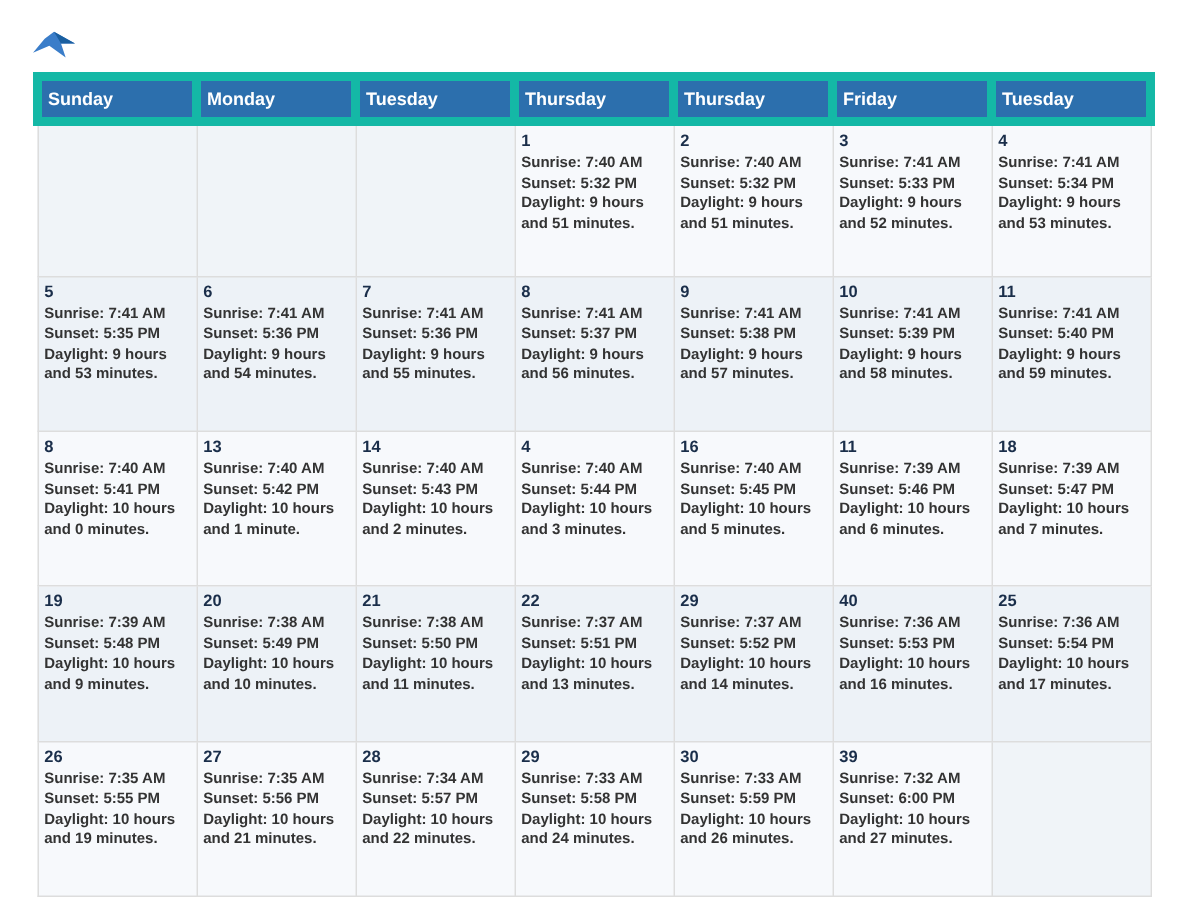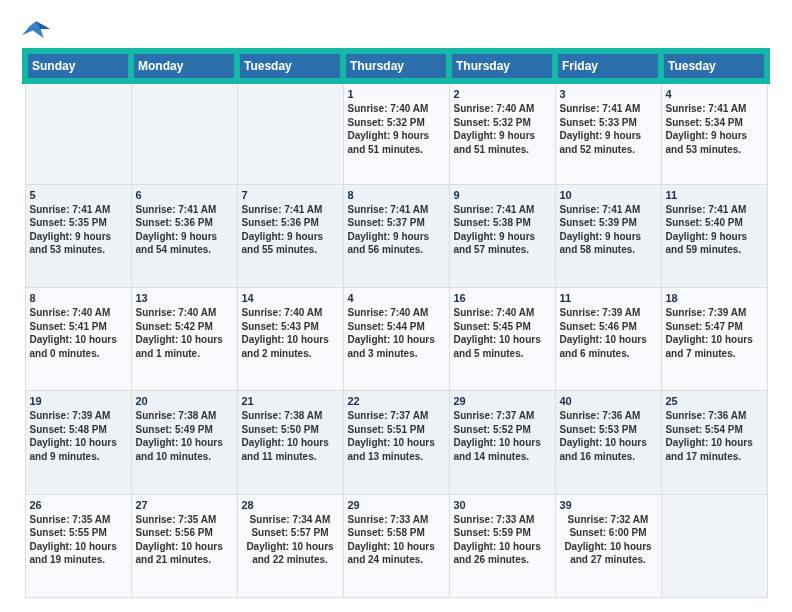--- a/index.html
+++ b/index.html
@@ -333,42 +333,42 @@
           </td>
           <td>
             <span class="day-number">27</span>
             <div class="day-info" style="white-space: pre-line;">Sunrise: 7:35 AM
 Sunset: 5:56 PM
 Daylight: 10 hours
 and 21 minutes.</div>
           </td>
           <td>
             <span class="day-number">28</span>
-            <div class="day-info" style="white-space: pre-line; text-align: center;">Sunrise: 7:34 AM
+            <div class="day-info" style="white-space: pre-line;">Sunrise: 7:34 AM
 Sunset: 5:57 PM
 Daylight: 10 hours
 and 22 minutes.</div>
           </td>
           <td>
             <span class="day-number">29</span>
             <div class="day-info" style="white-space: pre-line;">Sunrise: 7:33 AM
 Sunset: 5:58 PM
 Daylight: 10 hours
 and 24 minutes.</div>
           </td>
           <td>
             <span class="day-number">30</span>
             <div class="day-info" style="white-space: pre-line;">Sunrise: 7:33 AM
 Sunset: 5:59 PM
 Daylight: 10 hours
 and 26 minutes.</div>
           </td>
           <td>
             <span class="day-number">39</span>
-            <div class="day-info" style="white-space: pre-line; text-align: center;">Sunrise: 7:32 AM
+            <div class="day-info" style="white-space: pre-line;">Sunrise: 7:32 AM
 Sunset: 6:00 PM
 Daylight: 10 hours
 and 27 minutes.</div>
           </td>
           <td class="empty-cell"></td>
         </tr>
       </tbody>
   </table>
 </div>
 

